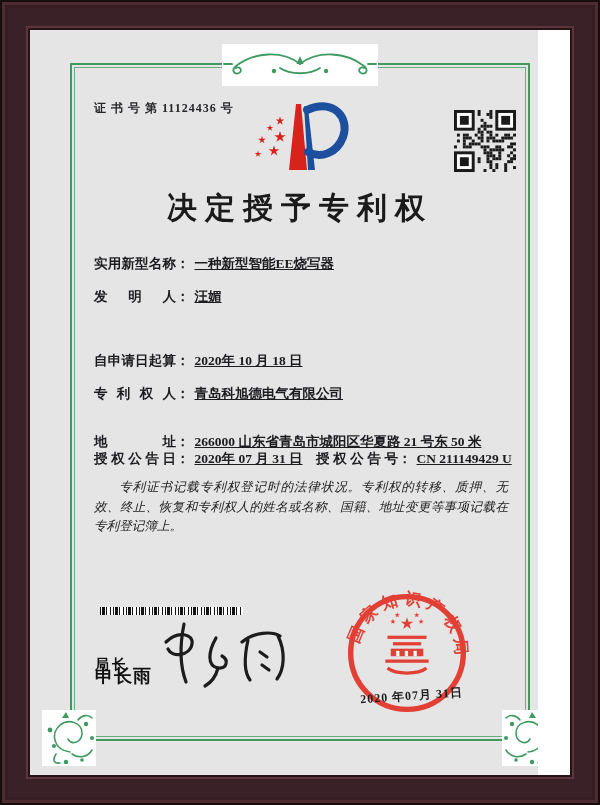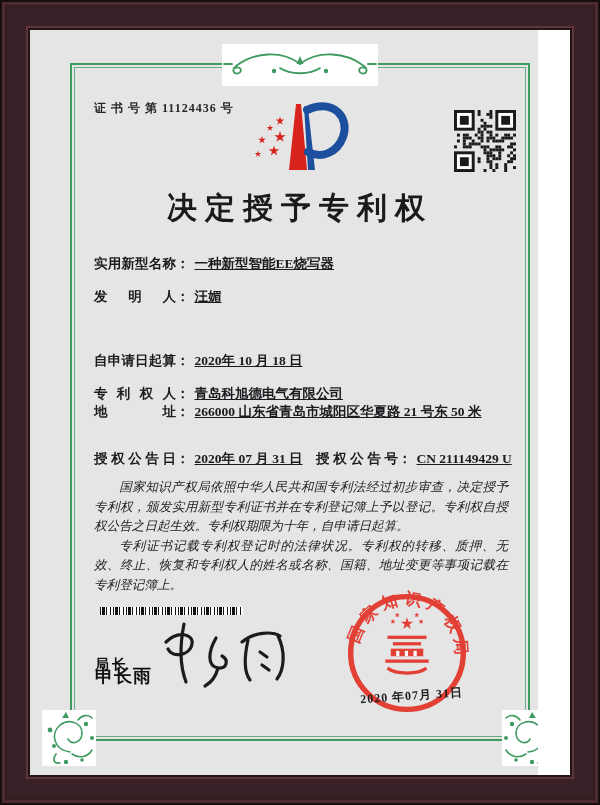--- a/index.html
+++ b/index.html
@@ -255,32 +255,31 @@
   </div>
   <div class="frow" style="top:258px">
     <span class="flabel">发明人</span><span>：</span><span class="fvalue">汪媚</span>
   </div>
   <div class="frow" style="top:322px">
     <span class="flabel">自申请日起算</span><span>：</span><span class="fvalue">2020年 10 月 18 日</span>
   </div>
   <div class="frow" style="top:355px">
     <span class="flabel">专利权人</span><span>：</span><span class="fvalue">青岛科旭德电气有限公司</span>
   </div>
-  <div class="frow" style="top:373px">
+  <div class="frow" style="top:403px">
     <span class="flabel">地址</span><span>：</span><span class="fvalue">266000 山东省青岛市城阳区华夏路 21 号东 50 米</span>
   </div>
   <div class="frow" style="top:420px">
     <span class="flabel">授权公告日</span><span>：</span><span class="fvalue">2020年 07 月 31 日</span>
     <span class="grant2">
       <span class="flabel">授权公告号</span><span>：</span><span class="fvalue">CN 211149429 U</span>
     </span>
   </div>
 
   <div class="paras">
-    <p>国家知识产权局依照中华人民共和国专利法经过初步审查，决定授予专利权，颁发实用新型专利证书并在专利登记簿上予以登记。专利权自授权公告之日起生效。专利权期限为十年，自申请日起算。</p>
     <p>专利证书记载专利权登记时的法律状况。专利权的转移、质押、无效、终止、恢复和专利权人的姓名或名称、国籍、地址变更等事项记载在专利登记簿上。</p>
   </div>
 
   <div class="barcode"></div>
 
   <div class="post">局长</div>
   <div class="pname">申长雨</div>
 
   <div class="signature">
     <svg width="165" height="82" viewBox="0 0 165 82" fill="none" stroke="#1c1c1c" stroke-width="3.2" stroke-linecap="round">

